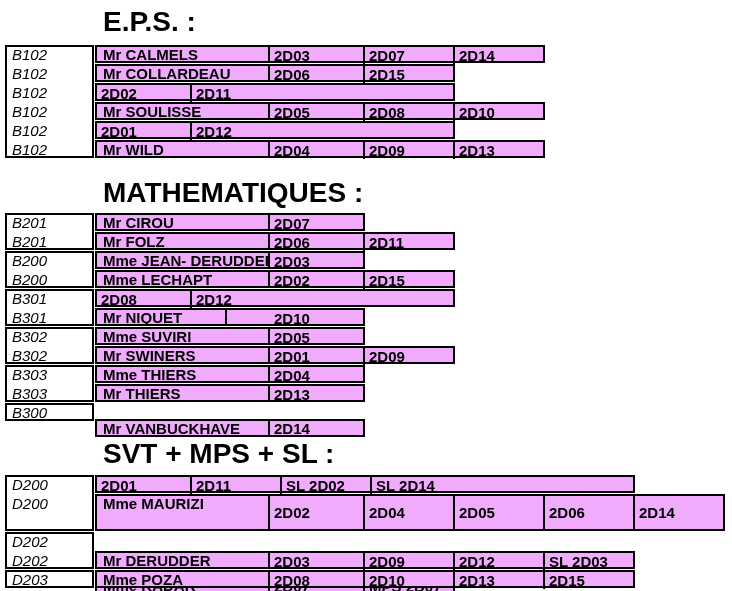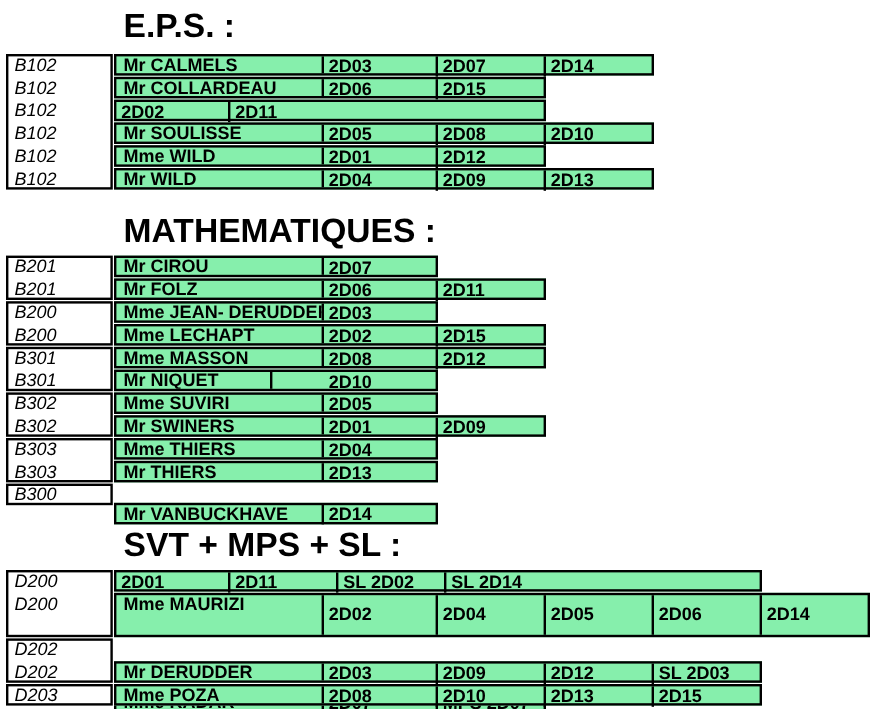--- a/index.html
+++ b/index.html
@@ -19,21 +19,21 @@
     position:absolute; left:0; width:89px;
     border:2px solid #000; box-sizing:border-box; background:#ffffff;
   }
   .rlabel {
     position:absolute; left:7px; width:78px; height:19px;
     display:flex; align-items:center;
     font-style:italic; font-size:15px; white-space:nowrap; overflow:hidden;
   }
   .trow {
     position:absolute; left:90px;
-    border:2px solid #000; box-sizing:border-box; background:#86efac;
+    border:2px solid #000; box-sizing:border-box; background:#f0abfc;
     display:flex;
   }
   .name {
     width:173px; box-sizing:border-box; border-right:2px solid #000;
     padding-left:6px; display:flex; align-items:center;
     font-weight:bold; font-size:15px; white-space:nowrap; overflow:hidden;
   }
   .trow.multi .name { align-items:flex-start; }
   .trow.multi .name span { display:flex; align-items:center; height:15px; }
   .classes { flex:1; display:flex; flex-direction:column; }
@@ -99,23 +99,20 @@
           </div>
           <div class="classes">
             <div class="cline">
               <div class="ccell">2D05</div>
               <div class="ccell">2D08</div>
               <div class="ccell">2D10</div>
             </div>
           </div>
         </div>
         <div class="trow" style="top: 76px; height: 18px; width: 360px;">
-          <div class="name">
-            <span>Mme WILD</span>
-          </div>
           <div class="classes">
             <div class="cline">
               <div class="ccell">2D01</div>
               <div class="ccell">2D12</div>
             </div>
           </div>
         </div>
         <div class="trow" style="top: 95px; height: 18px; width: 450px;">
           <div class="name">
             <span>Mr WILD</span>
@@ -186,23 +183,20 @@
             <span>Mme LECHAPT</span>
           </div>
           <div class="classes">
             <div class="cline">
               <div class="ccell">2D02</div>
               <div class="ccell">2D15</div>
             </div>
           </div>
         </div>
         <div class="trow" style="top: 76px; height: 18px; width: 360px;">
-          <div class="name">
-            <span>Mme MASSON</span>
-          </div>
           <div class="classes">
             <div class="cline">
               <div class="ccell">2D08</div>
               <div class="ccell">2D12</div>
             </div>
           </div>
         </div>
         <div class="trow" style="top: 95px; height: 18px; width: 270px; gap: 43px;">
           <div class="name">
             <span>Mr NIQUET</span>

